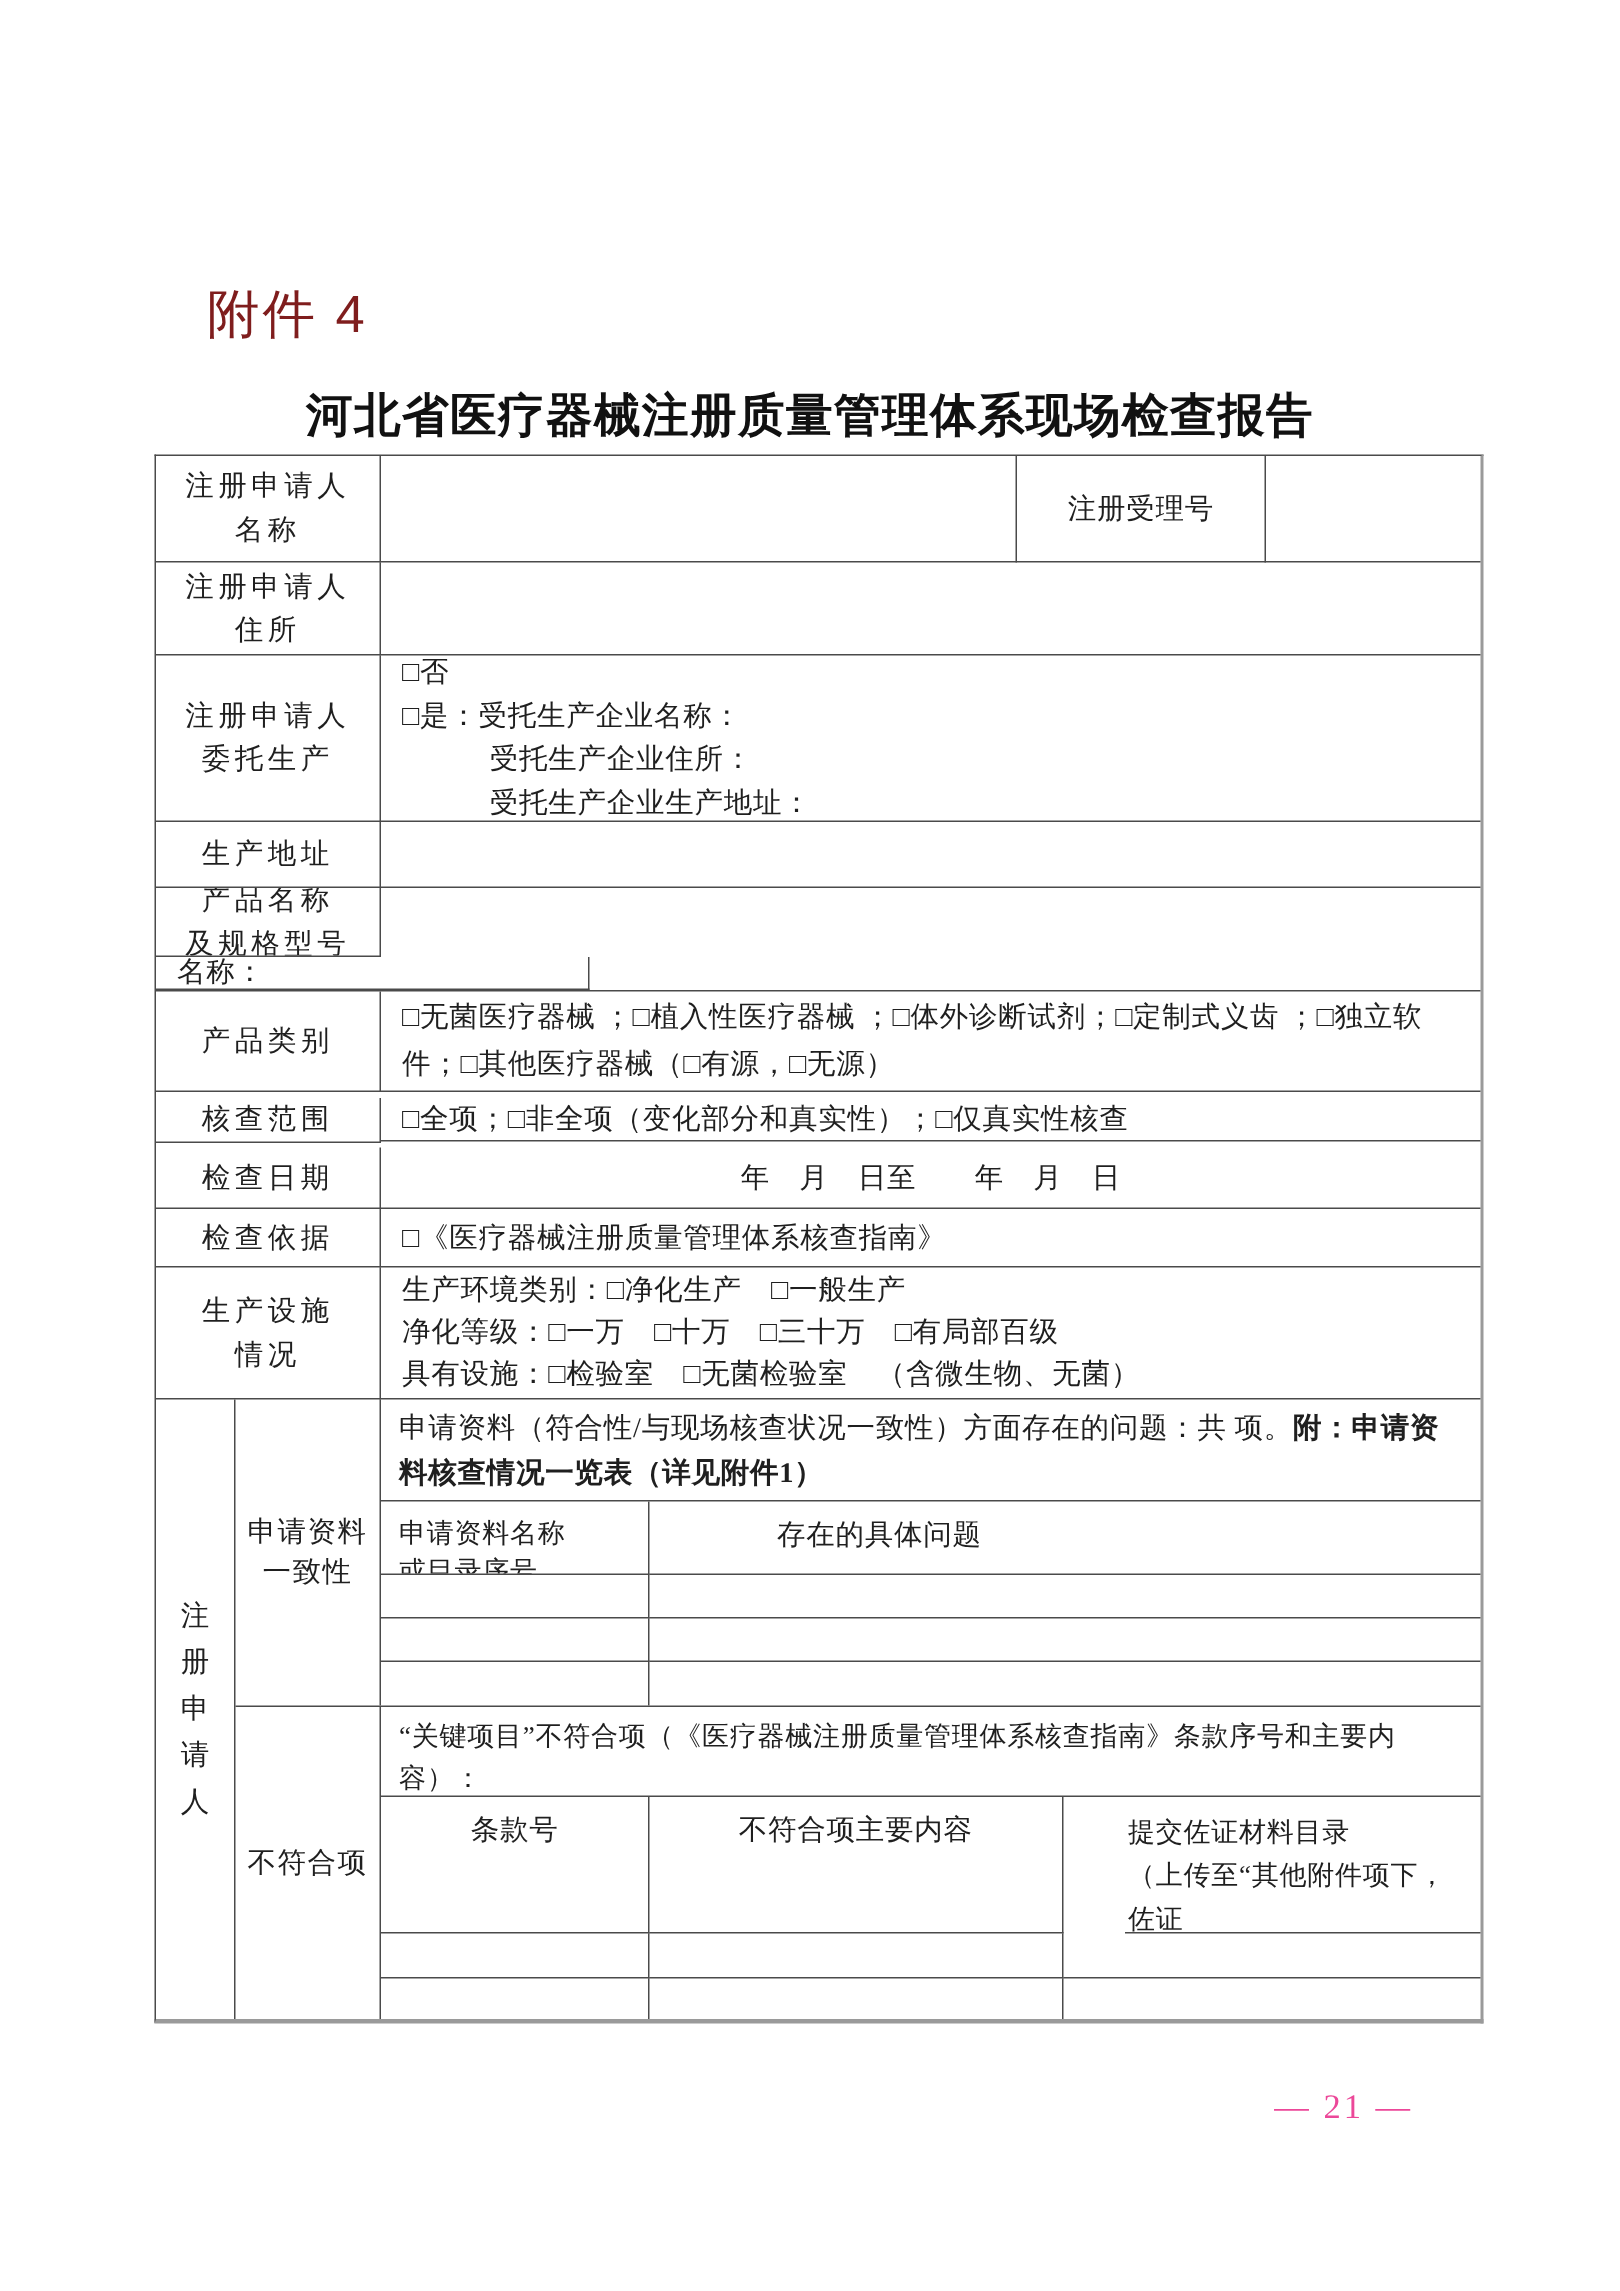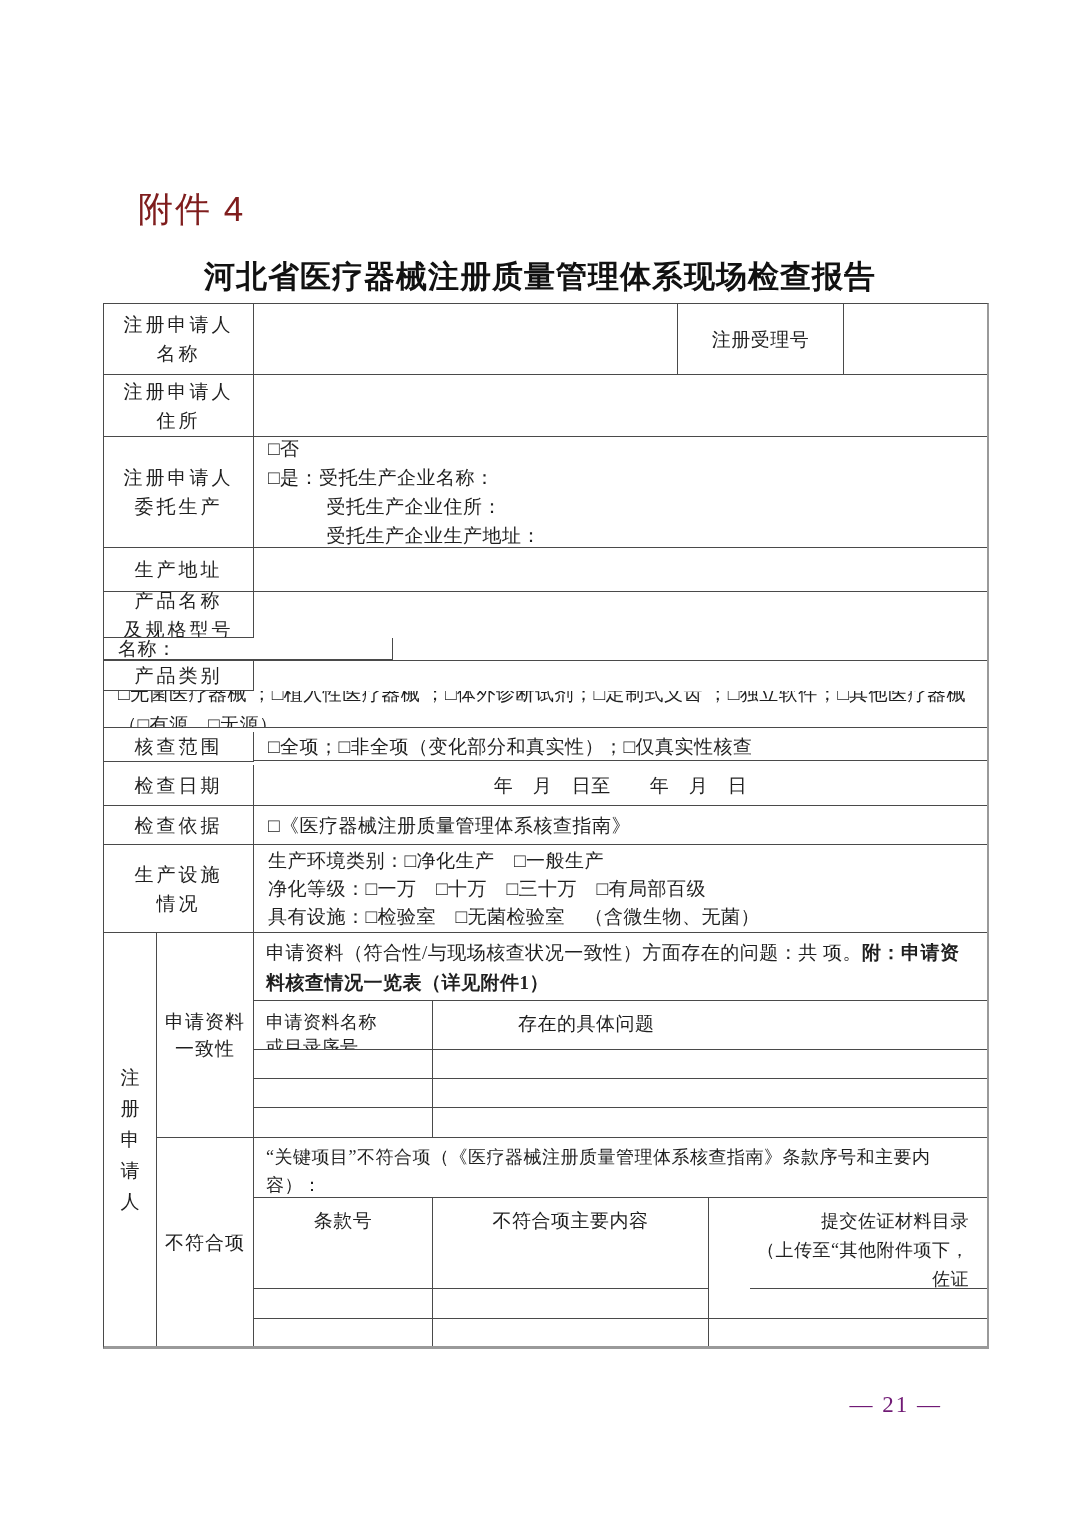--- a/index.html
+++ b/index.html
@@ -11,21 +11,21 @@
   .pre{white-space:pre-line;}
   #attachment{
     position:absolute;left:138px;top:186px;font-size:35px;letter-spacing:2px;
     font-family:"Liberation Sans","DejaVu Sans",sans-serif;color:#7f1d1d;
   }
   #doc-title{
     position:absolute;left:0;top:256px;width:1080px;text-align:center;
     font-size:31px;font-weight:700;letter-spacing:1px;color:#111;
   }
   #page-number{
-    position:absolute;right:138px;top:1392px;font-size:23px;color:#701a75;letter-spacing:2px;
+    position:absolute;right:138px;top:1392px;font-size:23px;color:#ec4899;letter-spacing:2px;
   }
   
   #form-table{
     position:absolute;left:103px;top:303px;width:883px;
     border-top:1px solid #4a4a4a;border-left:1px solid #4a4a4a;
     border-right:2px solid #9a9a9a;border-bottom:3px solid #9a9a9a;
     font-size:19px;line-height:27px;letter-spacing:0.5px;
   }
   .r{display:flex;width:100%;box-sizing:border-box;}
   .c{
@@ -33,21 +33,21 @@
     display:flex;align-items:center;overflow:hidden;
   }
   .c.last{border-right:none;}
   .c.norb{border-bottom:none;}
   .lab{
     width:150px;justify-content:center;text-align:center;
     letter-spacing:3px;line-height:29px;
   }
   .fill{flex:1;}
   .pad{padding-left:14px;padding-right:8px;}
-  .center{justify-content:center;text-align:right;}
+  .center{justify-content:center;text-align:left;}
   .topalign{align-items:flex-start;padding-top:9px;}
   
   .side-col{
     width:53px;justify-content:center;text-align:center;
     line-height:31px;letter-spacing:0;
   }
   .sec-label{
     width:97px;justify-content:center;text-align:center;line-height:27px;letter-spacing:1px;
   }
   .sec-body{flex:1;display:flex;flex-direction:column;}
@@ -94,21 +94,21 @@
     <div class="c last fill"></div>
   </div>
 
   <div class="r" style="height:69px;flex-direction:column;">
     <div class="c lab pre">产品名称
 及规格型号</div>
     <div class="c pad" style="width:289px;text-align:center;">名称：</div>
     <div class="c last fill" style="padding-left:10px;">本次核查覆盖的规格型号：</div>
   </div>
 
-  <div class="r" style="height:67px;flex-direction:column;">
+  <div class="r" style="height:67px;">
     <div class="c lab">产品类别</div>
     <div class="c last fill pad" style="line-height:31px;">□无菌医疗器械 ；□植入性医疗器械 ；□体外诊断试剂；□定制式义齿 ；□独立软件；□其他医疗器械（□有源，□无源）</div>
   </div>
 
   <div class="r" style="height:37px;align-items:center;">
     <div class="c lab">核查范围</div>
     <div class="c last fill pad">□全项；□非全项（变化部分和真实性）；□仅真实性核查</div>
   </div>
 
   <div class="r" style="height:41px;">

